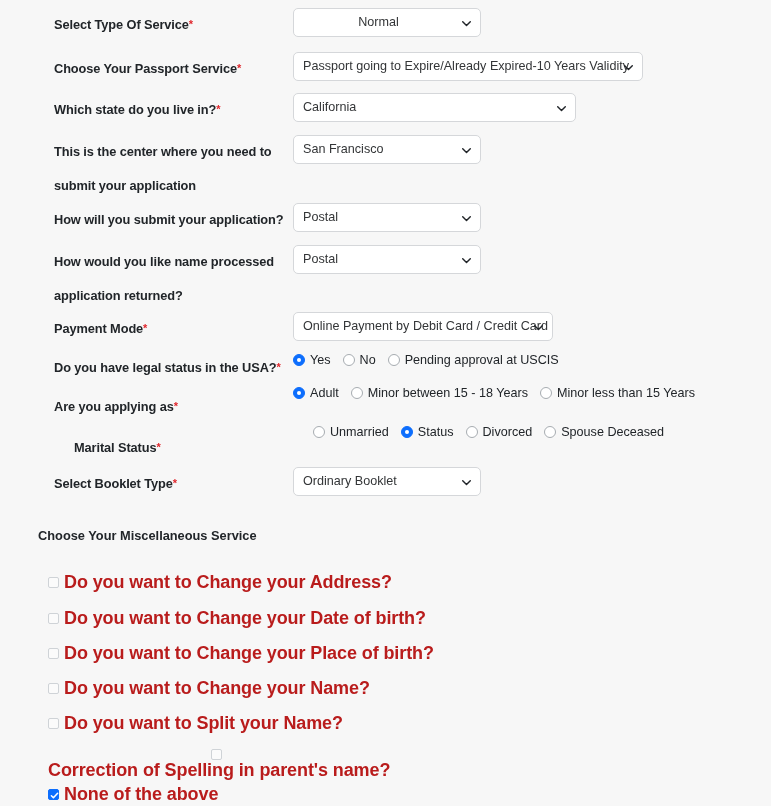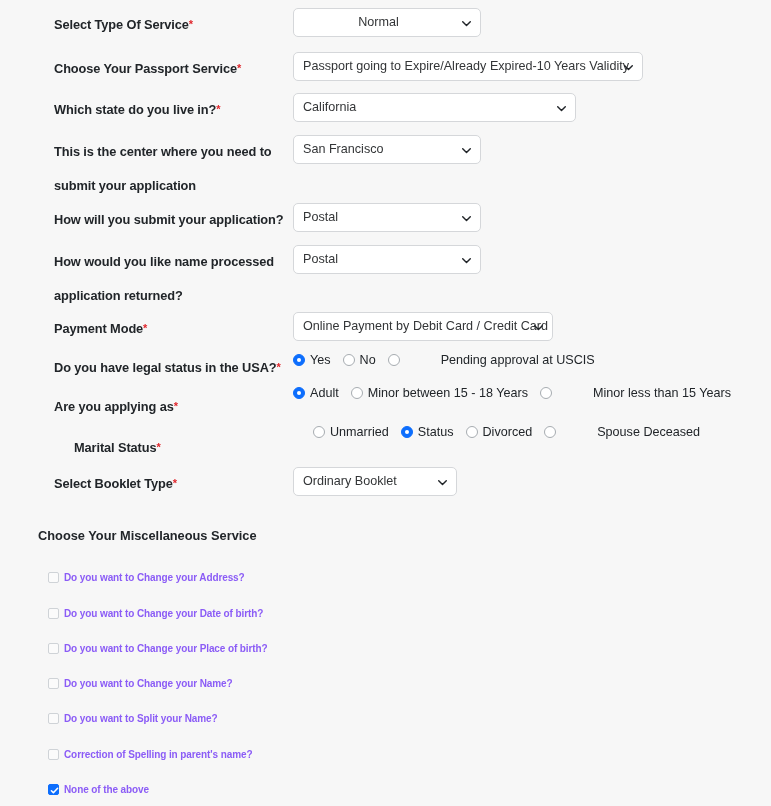--- a/index.html
+++ b/index.html
@@ -86,40 +86,40 @@
   }
   .select-box .caret svg { display: block; }
 
   .w-normal   { width: 188px; text-align: center; }
   .w-passport { width: 350px; }
   .w-state    { width: 283px; }
   .w-center   { width: 188px; }
   .w-submit   { width: 188px; }
   .w-return   { width: 188px; }
   .w-payment  { width: 260px; }
-  .w-booklet  { width: 164px; }
+  .w-booklet  { width: 188px; }
 
   
   .radio-group {
     display: flex;
     align-items: center;
     flex-wrap: nowrap;
     font-size: 12.6px;
     font-weight: normal;
     color: #212529;
     line-height: 18px;
   }
   .radio-item {
     display: flex;
     align-items: center;
     margin-right: 12px;
     white-space: nowrap;
     cursor: pointer;
   }
-  .radio-item:last-child { margin-right: 0; gap: 36px; }
+  .radio-item:last-child { margin-right: 0; }
   .radio-dot {
     width: 12px;
     height: 12px;
     border-radius: 50%;
     border: 1px solid #a7acb1;
     background: #ffffff;
     margin-right: 5px;
     flex: 0 0 12px;
     position: relative;
   }
@@ -171,23 +171,23 @@
   .check-box.checked {
     background: #0d6efd;
     border-color: #0d6efd;
   }
   .check-box.checked svg {
     position: absolute;
     left: 0;
     top: 0;
   }
   .check-label {
-    font-size: 10px;
+    font-size: 18px;
     font-weight: bold;
-    color: #8b5cf6;
+    color: #b91c1c;
     white-space: nowrap;
     letter-spacing: -0.1px;
   }
 </style>
 </head>
 <body>
 
 <div class="form-page">
 
   <div class="row" style="top:8px;">
@@ -386,21 +386,21 @@
   <div class="check-row" style="top:678px;">
     <span class="check-box"></span>
     <span class="check-label">Do you want to Change your Name?</span>
   </div>
 
   <div class="check-row" style="top:713px;">
     <span class="check-box"></span>
     <span class="check-label">Do you want to Split your Name?</span>
   </div>
 
-  <div class="check-row" style="top:749px;">
+  <div class="check-row" style="top:749px;flex-direction:column;">
     <span class="check-box"></span>
     <span class="check-label">Correction of Spelling in parent's name?</span>
   </div>
 
   <div class="check-row" style="top:784px;">
     <span class="check-box checked">
         <svg width="11" height="11" viewBox="0 0 16 16">
           <path d="M3.5 8.4 L6.4 11.3 L12.5 4.8" fill="none" stroke="#ffffff" stroke-width="2.3" stroke-linecap="round" stroke-linejoin="round"></path>
         </svg>
       </span>

